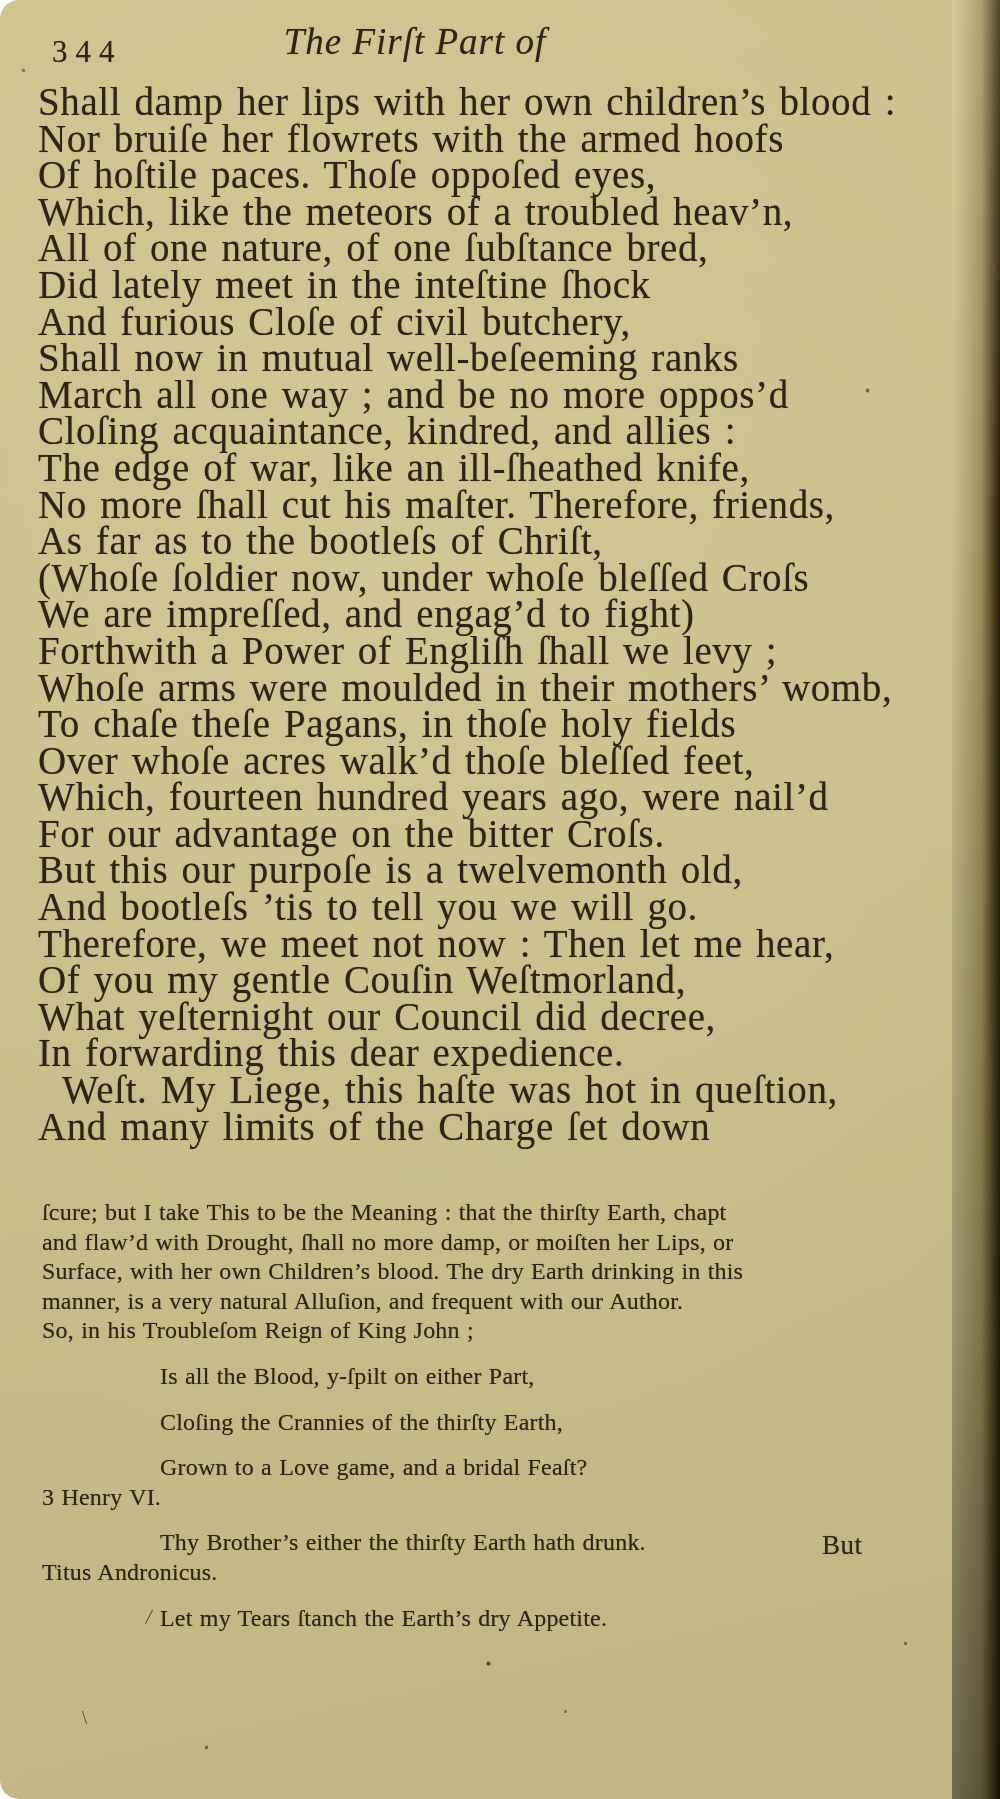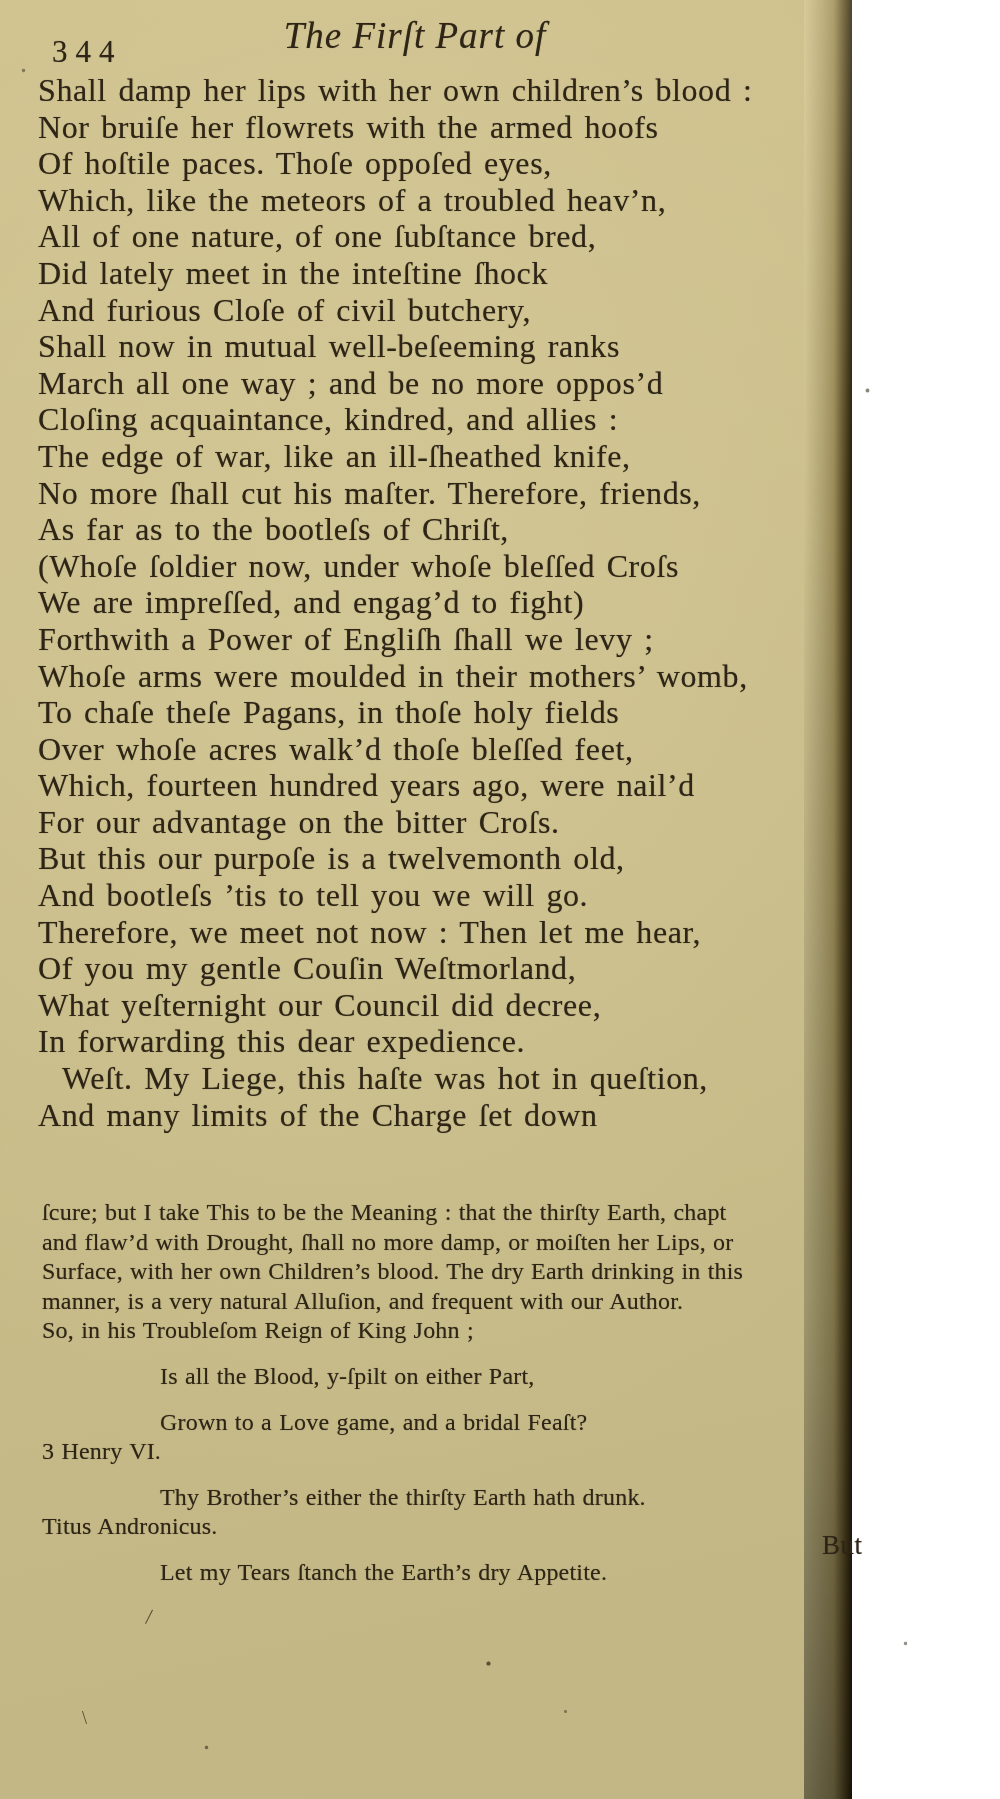--- a/index.html
+++ b/index.html
@@ -1,52 +1,53 @@
 <!DOCTYPE html>
 <html style="--paper: #c9bd8a; --paper_light: #d0c390; --paper_dark: #c1b684; --ink: #2e2516; --edge_mid: #9a8c58; --edge_dark: #584a24; --edge_darkest: #251d0d;"><head>
 <meta charset="utf-8">
 <style>
   html,body{margin:0;padding:0;}
   body{
     width:1000px;height:1799px;overflow:hidden;
     font-family:"Liberation Serif","DejaVu Serif",serif;
   }
   .page{
-    position:relative;width:852px;height:1799px;
+    position:relative;width:1000px;height:1799px;
     color:var(--ink,#2e2516);
     background:
       radial-gradient(130% 80% at 42% 35%, rgba(255,250,215,0.12), rgba(0,0,0,0) 62%),
       linear-gradient(168deg, var(--paper_light,#d0c390) 0%, var(--paper,#c9bd8a) 48%, var(--paper_dark,#c1b684) 100%);
+    border-radius: 19px;
   }
   
   .edge-shadow{
     position:absolute;top:0;right:0;width:48px;height:1799px;
     background:linear-gradient(90deg,
       rgba(90,78,40,0) 0%,
       rgba(120,106,60,0.35) 38%,
       var(--edge_mid,#9a8c58) 62%,
       var(--edge_dark,#584a24) 84%,
       var(--edge_darkest,#251d0d) 100%);
   }
   .edge-shadow::after{
     content:"";position:absolute;inset:0;
     background:linear-gradient(180deg, rgba(255,244,200,0.18) 0%, rgba(0,0,0,0) 28%, rgba(0,0,0,0.18) 72%, rgba(0,0,0,0.42) 100%);
   }
   .pageno{
     position:absolute;left:52px;top:34px;
     font-size:31px;letter-spacing:8px;white-space:nowrap;
   }
   .running-title{
-    position:absolute;left:0;top:14px;width:830px;margin:0;
+    position:absolute;left:0;top:20px;width:830px;margin:0;
     text-align:center;font-style:italic;font-weight:normal;
     font-size:37px;letter-spacing:1px;white-space:nowrap;
   }
   .verse{
-    position:absolute;left:38px;top:72px;right:52px;
-    font-size:32px;letter-spacing:0.6px;word-spacing:3px;
+    position:absolute;left:38px;top:84px;right:52px;
+    font-size:39px;letter-spacing:0.6px;word-spacing:3px;
   }
   .verse .line{line-height:36.6px;white-space:nowrap;}
   .verse .line.indent{padding-left:24px;}
   .footnote{
     position:absolute;left:42px;top:1198px;right:58px;
     font-size:24px;letter-spacing:0.2px;word-spacing:1px;
   }
   .footnote .fn-line{line-height:29.6px;white-space:nowrap;}
   .footnote .fn-line.quote{padding-left:118px;margin-top:16px;}
   .it{}
@@ -114,20 +115,21 @@
       <div class="line"><span>And many limits of the Charge ſet down</span></div>
     </main>
 
   <section class="footnote">
       <div class="fn-line body"><span>ſcure; but I take This to be the Meaning : that the </span><span class="it">thirſty</span><span> Earth, </span><span class="it">chapt</span></div>
       <div class="fn-line body"><span>and </span><span class="it">flaw’d</span><span> with </span><span class="it">Drought</span><span>, ſhall no more </span><span class="it">damp</span><span>, or </span><span class="it">moiſten</span><span> her Lips, or</span></div>
       <div class="fn-line body"><span>Surface, with her own Children’s blood.  The </span><span class="it">dry</span><span> Earth </span><span class="it">drinking</span><span> in this</span></div>
       <div class="fn-line body"><span>manner, is a very natural Alluſion, and frequent with our Author.</span></div>
       <div class="fn-line body"><span>So, in his </span><span class="it">Troubleſom Reign</span><span> of King </span><span class="it">John</span><span> ;</span></div>
       <div class="fn-line quote"><span class="it">Is all the </span><span>Blood, </span><span class="it">y-ſpilt on either </span><span>Part,</span></div>
+      <div class="fn-line quote"><span>Cloſing </span><span class="it">the</span><span> Crannies </span><span class="it">of the</span><span> thirſty Earth,</span></div>
       <div class="fn-line quote"><span class="it">Grown to a Love game, and a bridal Feaſt?</span></div>
       <div class="fn-line cite"><span>3 Henry VI.</span></div>
       <div class="fn-line quote"><span class="it">Thy Brother’s</span><span> either </span><span class="it">the</span><span> thirſty Earth </span><span class="it">hath</span><span> drunk.</span></div>
       <div class="fn-line cite"><span>Titus Andronicus.</span></div>
       <div class="fn-line quote"><span class="it">Let my Tears</span><span> ſtanch </span><span class="it">the</span><span> Earth’s dry Appetite.</span></div>
     </section>
 
   <div class="catchword">But</div>
 
   <div class="mark mark-slash">/</div>

